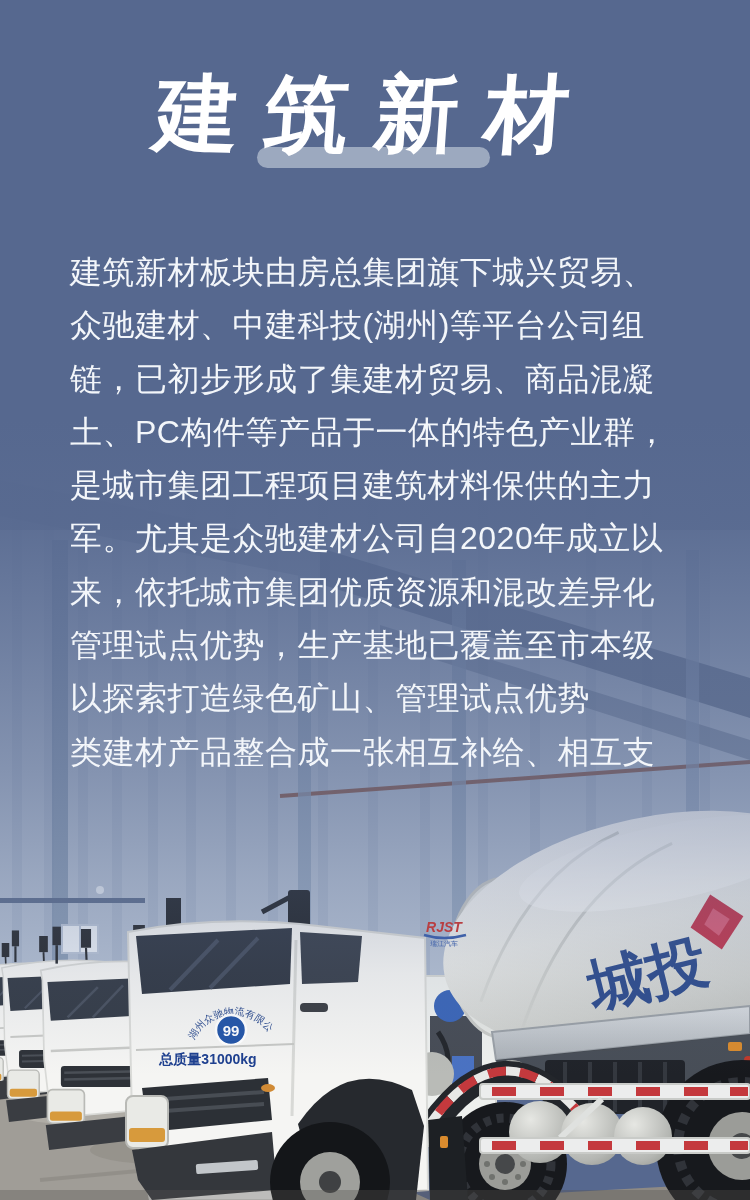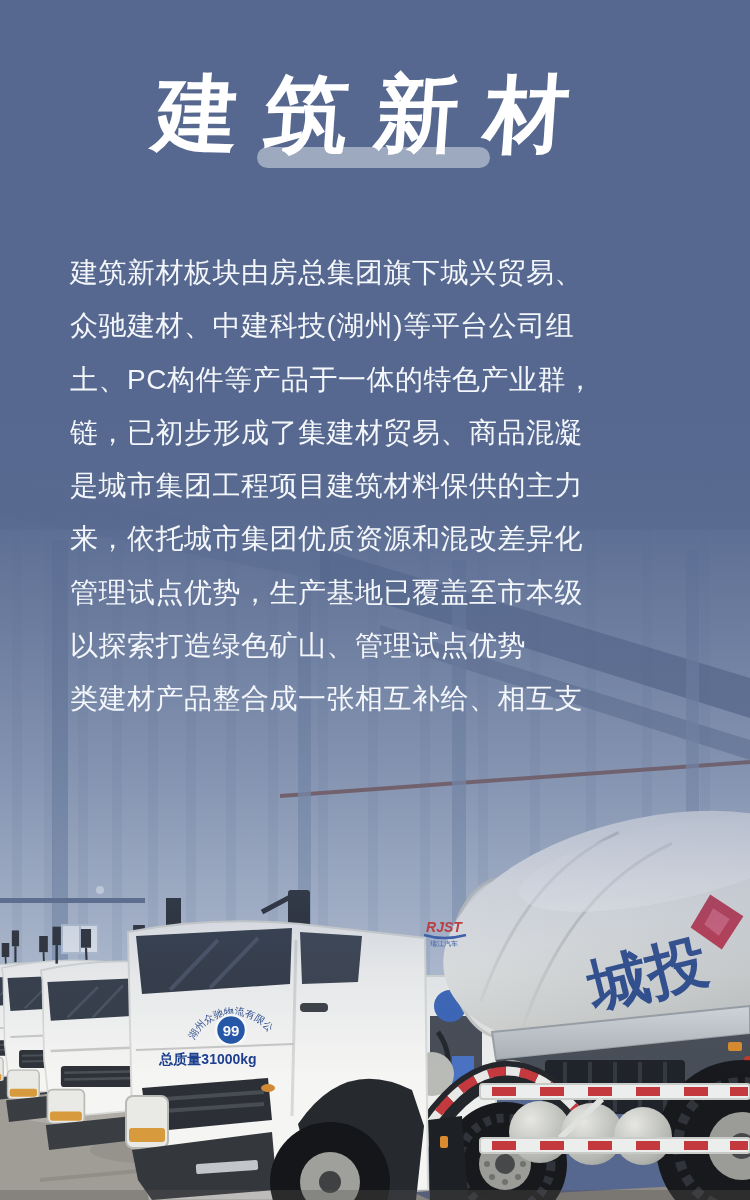--- a/index.html
+++ b/index.html
@@ -23,21 +23,21 @@
   
   .title-wrap{position:absolute;left:0;top:58px;width:750px;height:140px;text-align:center;}
   .title-pill{position:absolute;left:257px;top:89px;width:233px;height:21px;border-radius:11px;
       background:rgba(215,222,232,0.55);}
   .title-text{position:relative;display:inline-block;color:#ffffff;
       font-family:"DejaVu Serif","Liberation Serif",serif;font-weight:700;
       font-size:84px;line-height:112px;letter-spacing:26px;transform:skewX(-4deg);}
 
   
   .article{position:absolute;left:70px;top:246px;width:640px;color:#f3f6fa;}
-  .article .ln{white-space:nowrap;font-size:28px;line-height:53.3px;letter-spacing:0.5px;
+  .article .ln{white-space:nowrap;font-size:32px;line-height:53.3px;letter-spacing:0.5px;
       font-family:"Liberation Sans","DejaVu Sans",sans-serif;}
 </style>
 </head>
 <body>
 
 <div class="stage">
 
   <div class="photo">
     <svg viewBox="0 0 750 780" xmlns="http://www.w3.org/2000/svg">
       <defs>
@@ -269,22 +269,23 @@
   <div class="photo-fade"></div>
 
   <div class="title-wrap">
     <div class="title-pill"></div>
     <div class="title-text">建筑新材</div>
   </div>
 
   <div class="article">
     <div class="ln">建筑新材板块由房总集团旗下城兴贸易、</div>
     <div class="ln">众驰建材、中建科技(湖州)等平台公司组</div>
+    <div class="ln">链，已初步形成了集建材贸易、商品混凝</div>
     <div class="ln">土、PC构件等产品于一体的特色产业群，</div>
-    <div class="ln">链，已初步形成了集建材贸易、商品混凝</div>
     <div class="ln">是城市集团工程项目建筑材料保供的主力</div>
+    <div class="ln">军。尤其是众驰建材公司自2020年成立以</div>
     <div class="ln">来，依托城市集团优质资源和混改差异化</div>
     <div class="ln">管理试点优势，生产基地已覆盖至市本级</div>
     <div class="ln">以探索打造绿色矿山、管理试点优势</div>
     <div class="ln">类建材产品整合成一张相互补给、相互支</div>
   </div>
 
 </div>
 
 </body></html>

